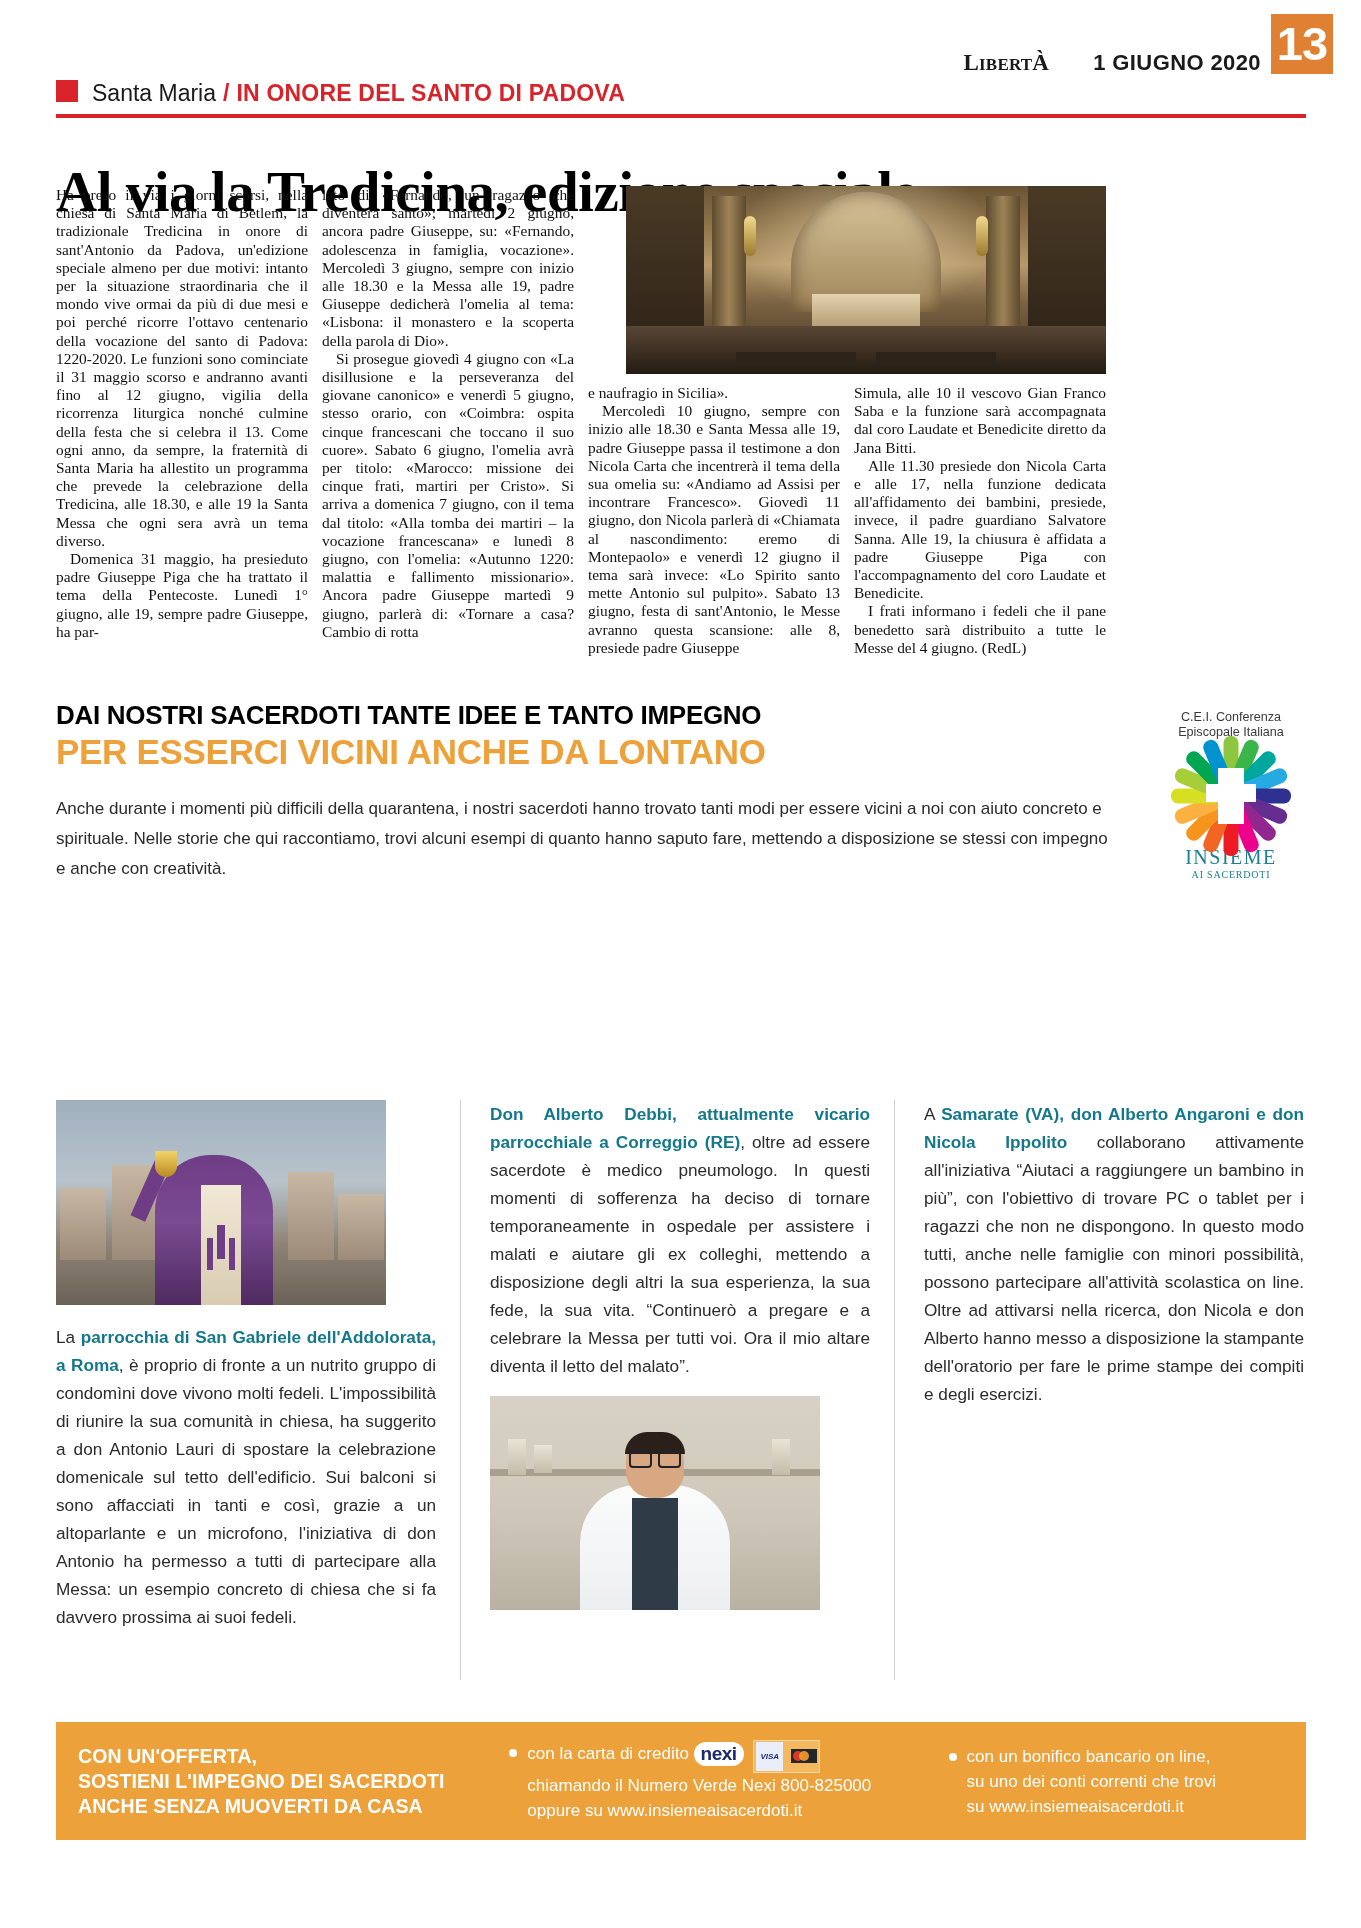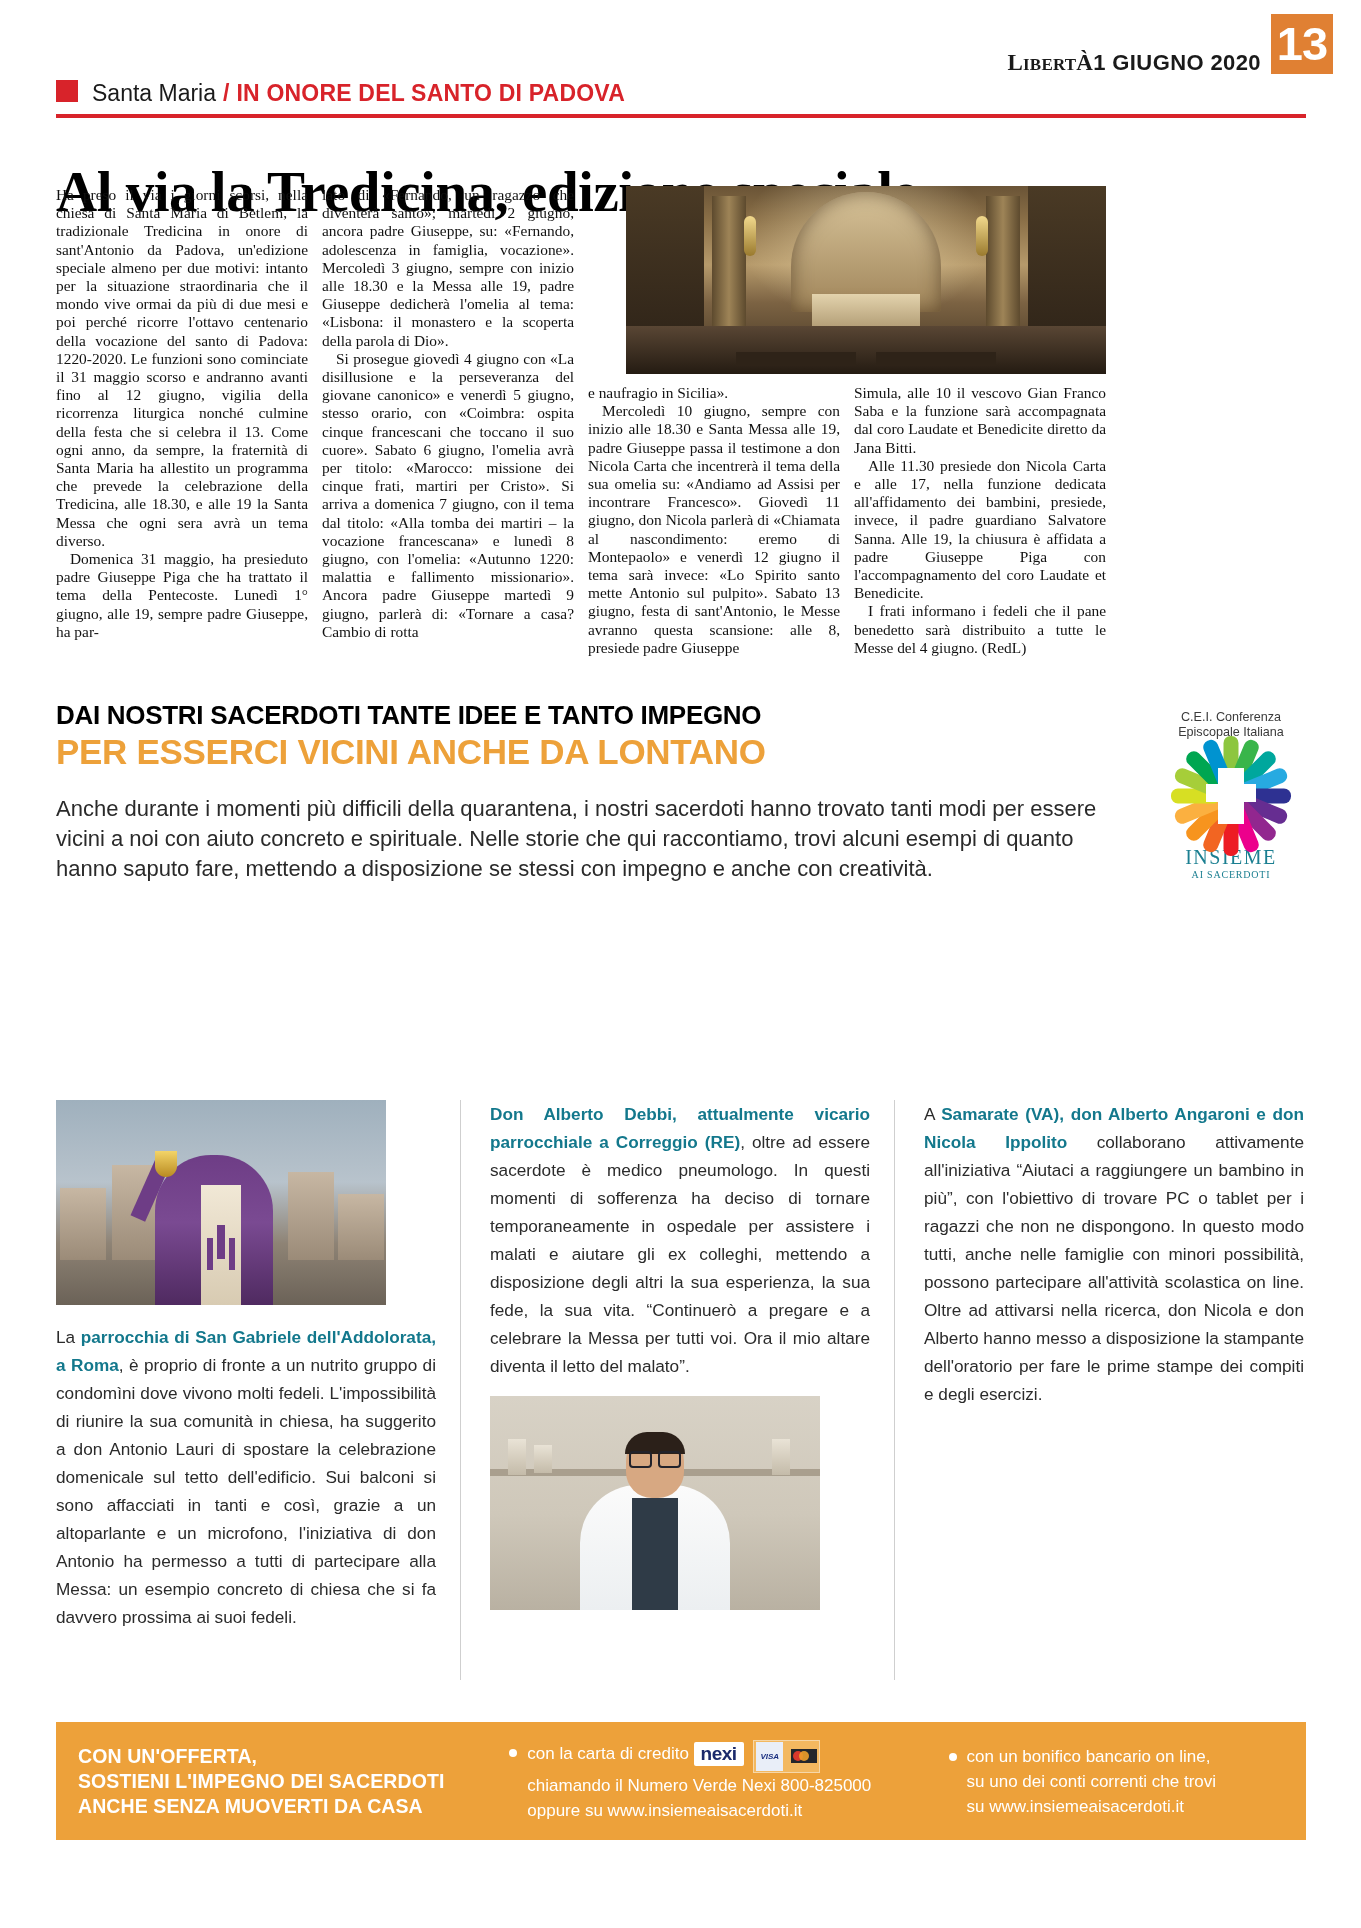--- a/index.html
+++ b/index.html
@@ -48,20 +48,21 @@
     color: #1a1a1a;
   }
   .brand .small-caps { font-size: 17px; }
   .issue-date {
     font-family: "Liberation Sans", sans-serif;
     font-weight: bold;
     font-size: 22px;
     letter-spacing: .4px;
     color: #1a1a1a;
     margin-top: 6px;
+    margin-left: 44px;
   }
   .page-number-box {
     width: 62px;
     height: 60px;
     background: #e08033;
     color: #ffffff;
     font-family: "Liberation Sans", sans-serif;
     font-weight: bold;
     font-size: 47px;
     line-height: 60px;
@@ -231,21 +232,21 @@
   .camp-head-2 {
     font-size: 35px;
     font-weight: bold;
     color: #eda13a;
     letter-spacing: -.3px;
     line-height: 1.18;
   }
   .camp-intro {
     margin-top: 22px;
     width: 1060px;
-    font-size: 22px;
+    font-size: 17px;
     line-height: 30px;
     color: #2a2a2a;
     font-weight: 400;
   }
 
   
   .cei {
     position: absolute;
     right: 0;
     top: 10px;
@@ -569,21 +570,21 @@
     background: #ffffff;
   }
   .nexi-logo {
     display: inline-block;
     background: #ffffff;
     color: #1b2a6b;
     font-weight: bold;
     font-size: 19px;
     line-height: 19px;
     padding: 2px 7px 3px;
-    border-radius: 2px;
+    border-radius: 12px;
     vertical-align: -2px;
     letter-spacing: -.5px;
   }
   .card-mark {
     display: inline-block;
     vertical-align: -2px;
     margin-left: 5px;
     border: 1px solid #f6d7a9;
     padding: 1px 2px;
     background: #f3b860;

